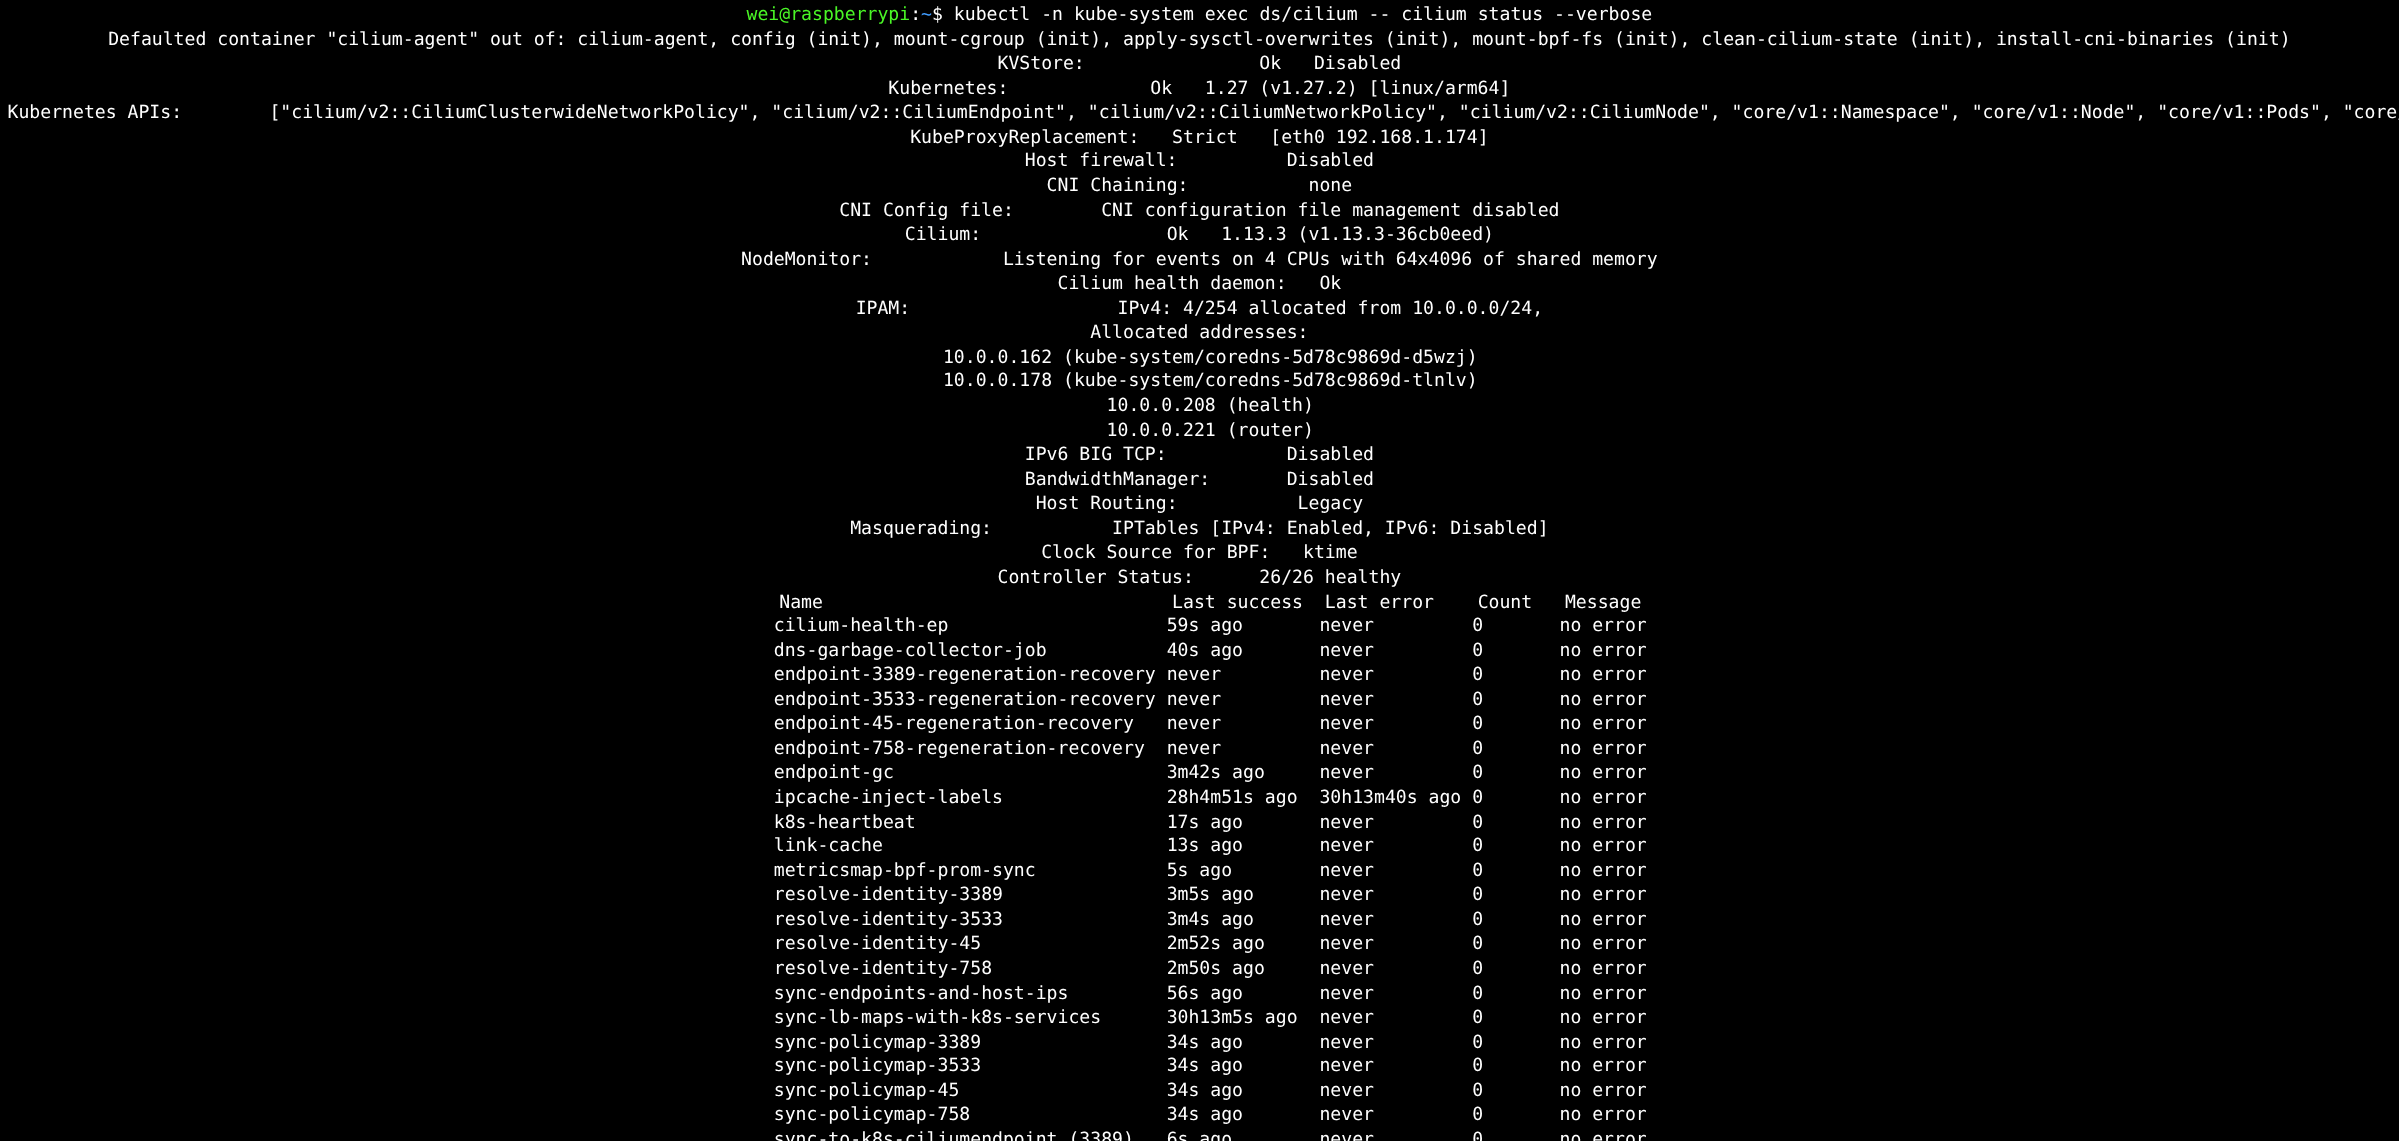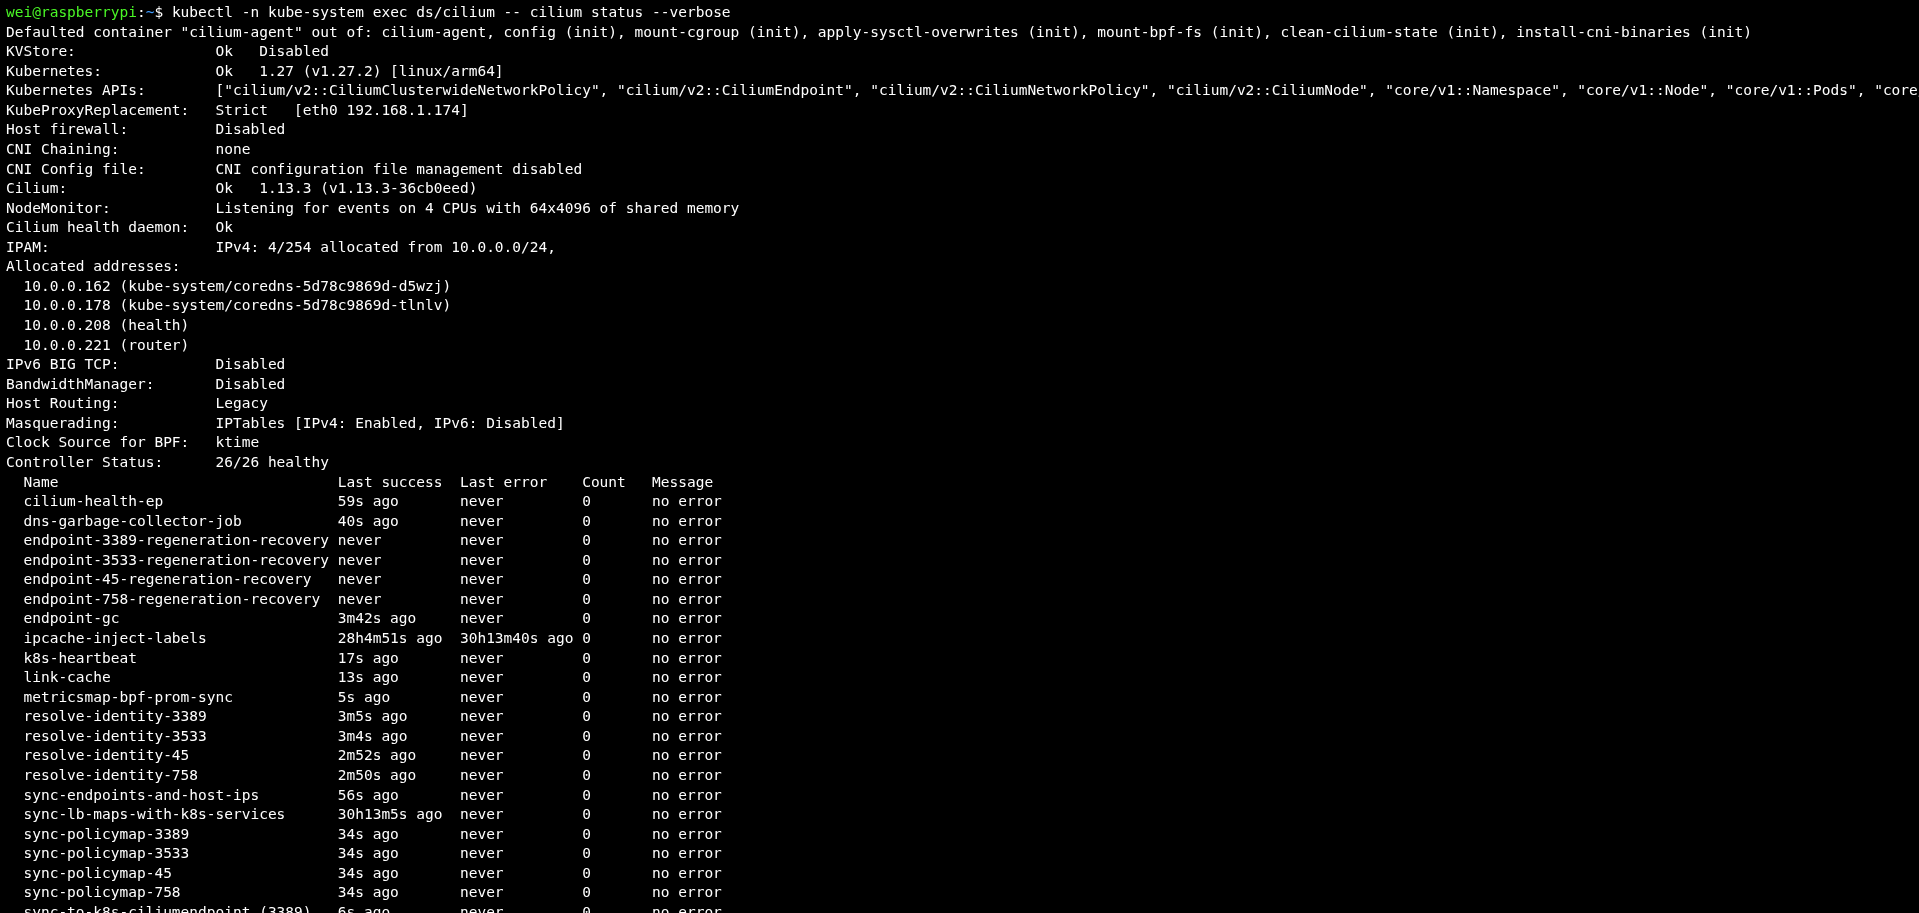--- a/index.html
+++ b/index.html
@@ -15,21 +15,21 @@
   }
   .terminal {
     padding: 3px 6px;
     white-space: pre;
   }
   .prompt-user { color: #4af626; }
   .prompt-colon { color: #ffffff; }
   .prompt-path { color: #409cff; }
   .prompt-dollar { color: #ffffff; }
   .cmd { color: #ffffff; }
-  .line { display: block; }
+  .line { display: block; text-align: center; }
   
   ::-webkit-scrollbar { width: 14px; background: #000; }
   ::-webkit-scrollbar-thumb { background: #333; }
 </style>
 </head>
 <body>
 
 <div class="terminal"><span class="line"><span class="prompt-user">wei@raspberrypi</span><span class="prompt-colon">:</span><span class="prompt-path">~</span><span class="prompt-dollar">$</span> <span class="cmd">kubectl -n kube-system exec ds/cilium -- cilium status --verbose</span></span><span id="output"><span class="line">Defaulted container "cilium-agent" out of: cilium-agent, config (init), mount-cgroup (init), apply-sysctl-overwrites (init), mount-bpf-fs (init), clean-cilium-state (init), install-cni-binaries (init)</span><span class="line">KVStore:                Ok   Disabled</span><span class="line">Kubernetes:             Ok   1.27 (v1.27.2) [linux/arm64]</span><span class="line">Kubernetes APIs:        ["cilium/v2::CiliumClusterwideNetworkPolicy", "cilium/v2::CiliumEndpoint", "cilium/v2::CiliumNetworkPolicy", "cilium/v2::CiliumNode", "core/v1::Namespace", "core/v1::Node", "core/v1::Pods", "core/v1::Service", "discovery/v1::EndpointSlice", "networking.k8s.io/v1::NetworkPolicy"]</span><span class="line">KubeProxyReplacement:   Strict   [eth0 192.168.1.174]</span><span class="line">Host firewall:          Disabled</span><span class="line">CNI Chaining:           none</span><span class="line">CNI Config file:        CNI configuration file management disabled</span><span class="line">Cilium:                 Ok   1.13.3 (v1.13.3-36cb0eed)</span><span class="line">NodeMonitor:            Listening for events on 4 CPUs with 64x4096 of shared memory</span><span class="line">Cilium health daemon:   Ok</span><span class="line">IPAM:                   IPv4: 4/254 allocated from 10.0.0.0/24,</span><span class="line">Allocated addresses:</span><span class="line">  10.0.0.162 (kube-system/coredns-5d78c9869d-d5wzj)</span><span class="line">  10.0.0.178 (kube-system/coredns-5d78c9869d-tlnlv)</span><span class="line">  10.0.0.208 (health)</span><span class="line">  10.0.0.221 (router)</span><span class="line">IPv6 BIG TCP:           Disabled</span><span class="line">BandwidthManager:       Disabled</span><span class="line">Host Routing:           Legacy</span><span class="line">Masquerading:           IPTables [IPv4: Enabled, IPv6: Disabled]</span><span class="line">Clock Source for BPF:   ktime</span><span class="line">Controller Status:      26/26 healthy</span><span class="line">  Name                                Last success  Last error    Count   Message</span><span class="line">  cilium-health-ep                    59s ago       never         0       no error</span><span class="line">  dns-garbage-collector-job           40s ago       never         0       no error</span><span class="line">  endpoint-3389-regeneration-recovery never         never         0       no error</span><span class="line">  endpoint-3533-regeneration-recovery never         never         0       no error</span><span class="line">  endpoint-45-regeneration-recovery   never         never         0       no error</span><span class="line">  endpoint-758-regeneration-recovery  never         never         0       no error</span><span class="line">  endpoint-gc                         3m42s ago     never         0       no error</span><span class="line">  ipcache-inject-labels               28h4m51s ago  30h13m40s ago 0       no error</span><span class="line">  k8s-heartbeat                       17s ago       never         0       no error</span><span class="line">  link-cache                          13s ago       never         0       no error</span><span class="line">  metricsmap-bpf-prom-sync            5s ago        never         0       no error</span><span class="line">  resolve-identity-3389               3m5s ago      never         0       no error</span><span class="line">  resolve-identity-3533               3m4s ago      never         0       no error</span><span class="line">  resolve-identity-45                 2m52s ago     never         0       no error</span><span class="line">  resolve-identity-758                2m50s ago     never         0       no error</span><span class="line">  sync-endpoints-and-host-ips         56s ago       never         0       no error</span><span class="line">  sync-lb-maps-with-k8s-services      30h13m5s ago  never         0       no error</span><span class="line">  sync-policymap-3389                 34s ago       never         0       no error</span><span class="line">  sync-policymap-3533                 34s ago       never         0       no error</span><span class="line">  sync-policymap-45                   34s ago       never         0       no error</span><span class="line">  sync-policymap-758                  34s ago       never         0       no error</span><span class="line">  sync-to-k8s-ciliumendpoint (3389)   6s ago        never         0       no error</span></span></div>
 
 </body></html>

